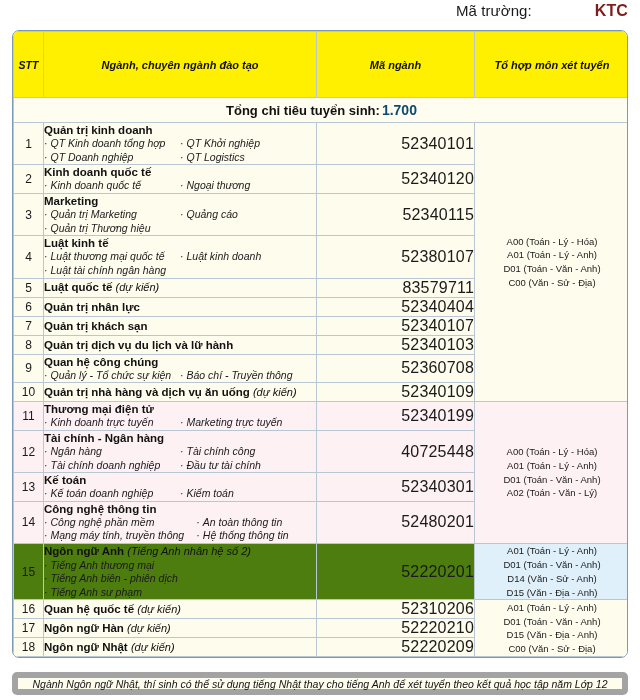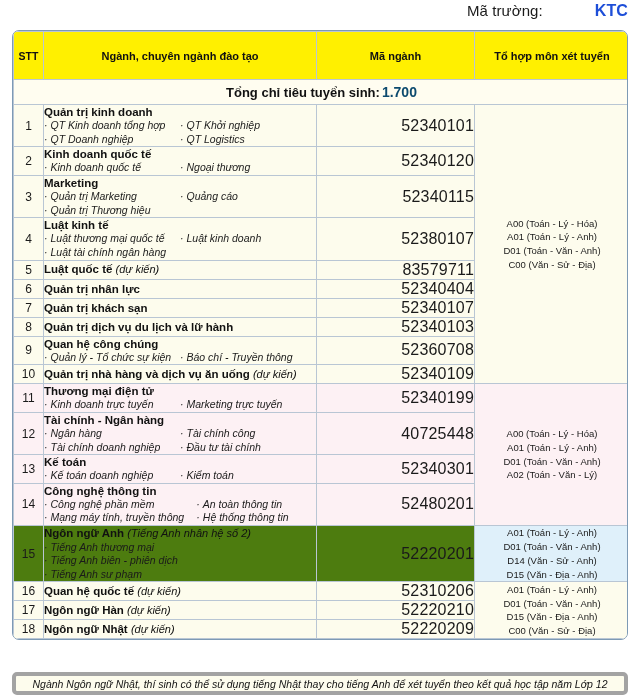--- a/index.html
+++ b/index.html
@@ -18,24 +18,24 @@
   
   .school-code {
     position: absolute;
     top: 2px; right: 12px;
     font-size: 15px;
     color: #1a1a1a;
     white-space: nowrap;
     letter-spacing: .1px;
   }
   .school-code .code-val {
-    color: #1d4ed8;
+    color: #7f1d1d;
     font-weight: bold;
     font-size: 16px;
-    margin-left: 8px;
+    margin-left: 19px;
     padding-left: 44px;
   }
 
   
   .table-wrap {
     position: absolute;
     left: 12px; top: 30px;
     width: 616px;
     border: 1px solid #7d9ab5;
     border-radius: 7px;
@@ -61,23 +61,24 @@
   col.c-code { width: 158px; }
   col.c-comb { width: 155px; }
 
   
   thead th {
     background: #fff000;
     border: 1px solid #f0bb00;
     font-weight: bold;
     font-size: 11px;
     text-align: center;
-    height: 48px;
+    height: 66px;
     color: #111;
     padding: 2px 4px;
+    font-style: italic;
   }
   thead th.h-stt { font-size: 10.5px; padding: 2px 1px; }
 
   
   td.total-row {
     background: #fffdf0;
     text-align: center;
     height: 25px;
     font-weight: bold;
     font-size: 13px;
@@ -123,20 +124,21 @@
   }
   .maj-title .pending {
     font-weight: normal;
     font-style: italic;
     font-size: 11px;
   }
   .subs {
     display: flex;
     flex-wrap: wrap;
     margin-top: 0px;
+    justify-content: space-between;
   }
   .subs .sub {
     font-style: italic;
     font-size: 10.5px;
     line-height: 1.3;
     color: #1a1a1a;
     white-space: nowrap;
   }
   .subs .sub::before { content: "\00b7"; margin-right: 3px; }
   
@@ -154,21 +156,21 @@
   td.comb.g-cream { background: #fdfced; }
   td.comb.g-pink  { background: #fdf1f4; }
   td.comb.g-blue  { background: #dff0fa; }
 
   
   .footnote {
     position: absolute;
     left: 12px; top: 672px;
     width: 616px;
     height: 23px;
-    border: 4px solid #a3a3a3;
+    border: 6px solid #a3a3a3;
     border-radius: 5px;
     background: #fdfced;
     display: flex;
     align-items: center;
     justify-content: center;
     font-style: italic;
     font-size: 10.5px;
     color: #111;
     white-space: nowrap;
   }

